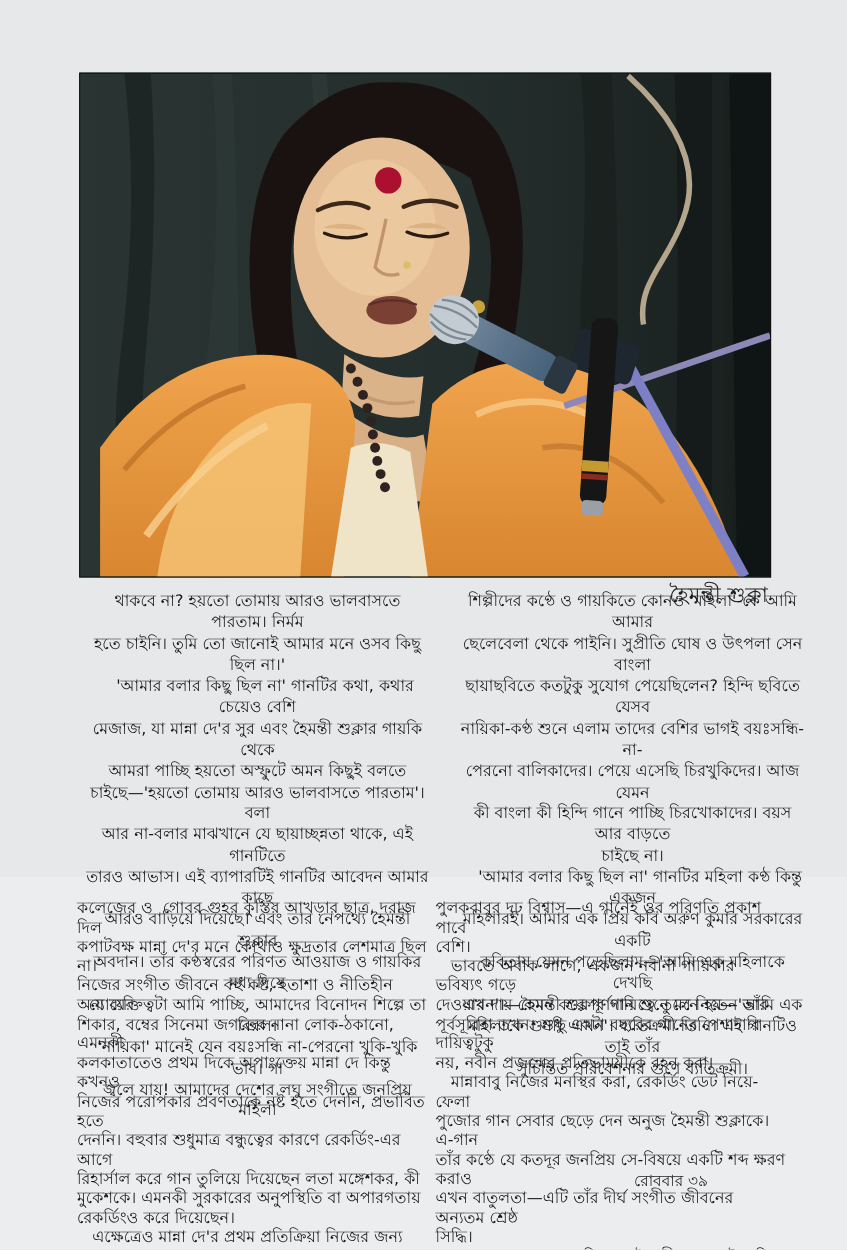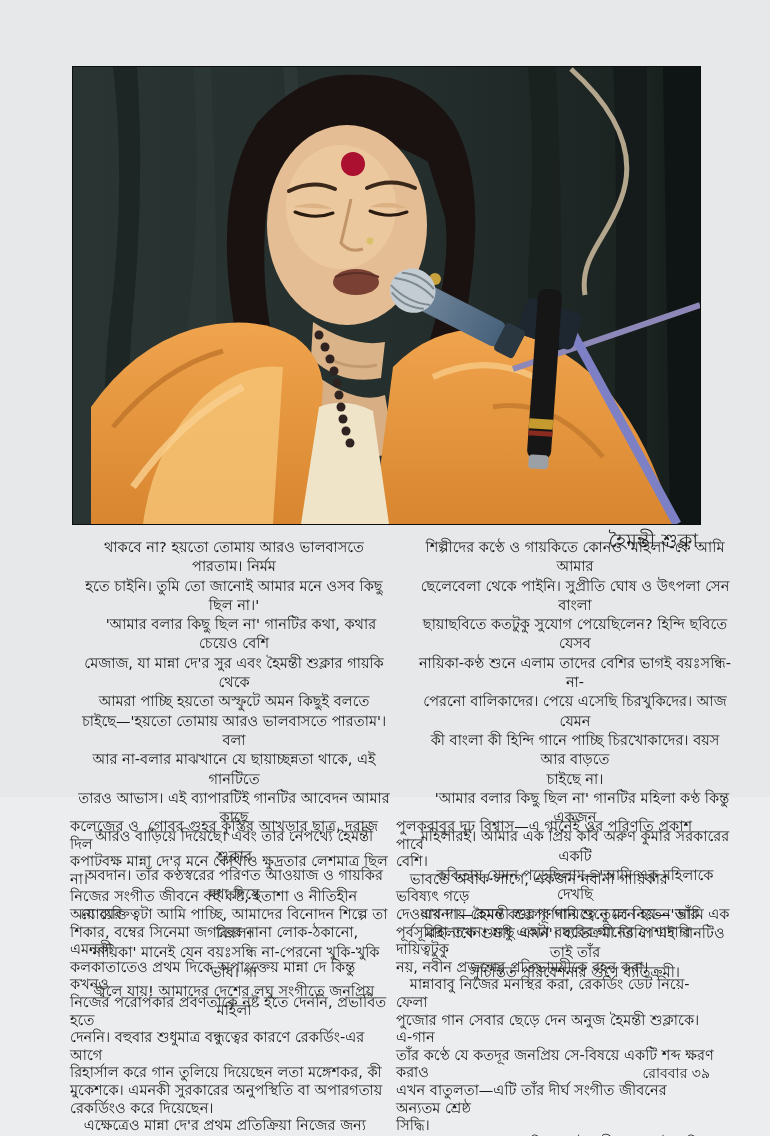--- a/index.html
+++ b/index.html
@@ -31,21 +31,21 @@
     letter-spacing:0px;
   }
   .col.top{top:538px;height:252px;text-align:center;}
   .col.bottom{top:818px;line-height:17.6px;}
   .col.left-top{left:78px;width:312px;}
   .col.right-top{left:418px;width:314px;}
   .col.left-bottom{left:70px;width:318px;}
   .col.right-bottom{left:396px;width:318px;}
   .page-footer{
     position:absolute;right:60px;top:1062px;width:200px;
-    text-align:right;font-size:14px;color:#1f1f1f;
+    text-align:center;font-size:14px;color:#1f1f1f;
     font-family:"DejaVu Sans",sans-serif;
   }
 </style>
 </head>
 <body>
 
 <div class="lower-band"></div>
 
 <div class="photo-frame">
   <svg width="627" height="457" viewBox="0 0 627 457">

